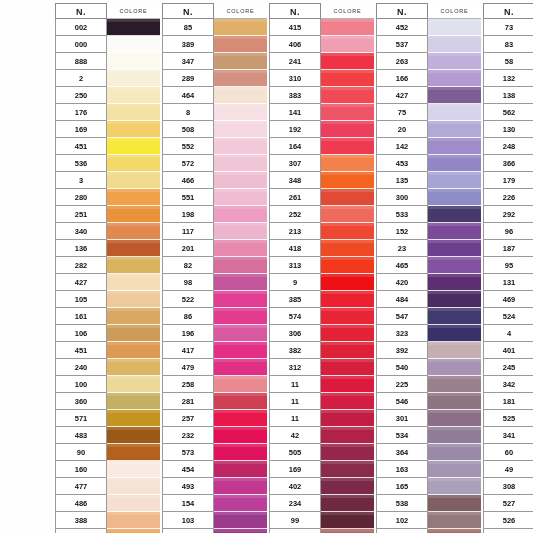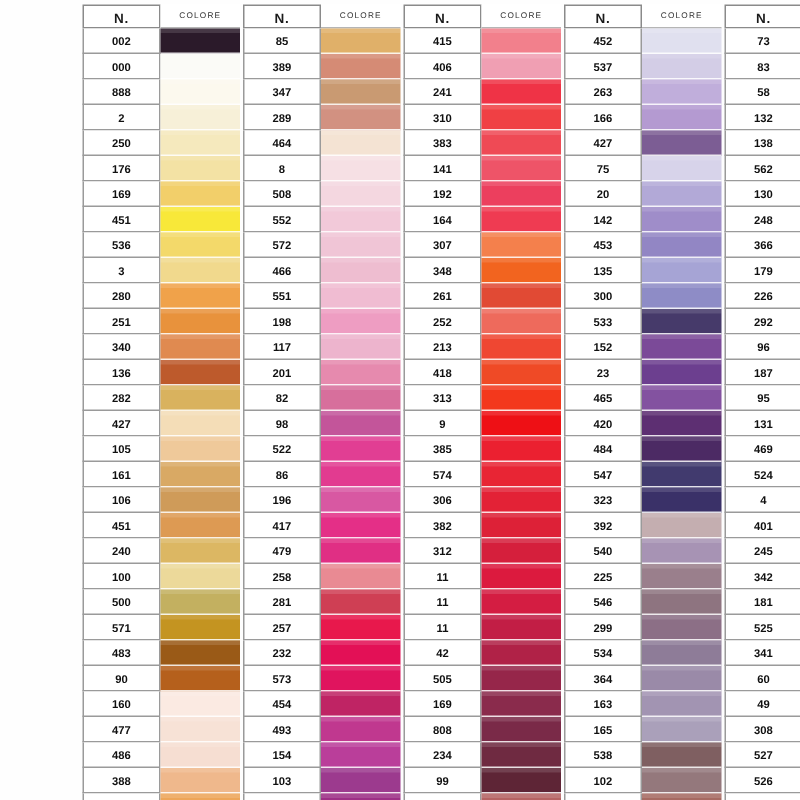--- a/index.html
+++ b/index.html
@@ -109,21 +109,21 @@
           <div class="ncell">340</div>
           <div class="ncell">136</div>
           <div class="ncell">282</div>
           <div class="ncell">427</div>
           <div class="ncell">105</div>
           <div class="ncell">161</div>
           <div class="ncell">106</div>
           <div class="ncell">451</div>
           <div class="ncell">240</div>
           <div class="ncell">100</div>
-          <div class="ncell">500</div>
+          <div class="ncell">360</div>
           <div class="ncell">571</div>
           <div class="ncell">483</div>
           <div class="ncell">90</div>
           <div class="ncell">160</div>
           <div class="ncell">477</div>
           <div class="ncell">486</div>
           <div class="ncell">388</div>
           <div class="ncell">203</div>
         </div>
         <div class="swcol">
@@ -256,21 +256,21 @@
           <div class="ncell">574</div>
           <div class="ncell">306</div>
           <div class="ncell">382</div>
           <div class="ncell">312</div>
           <div class="ncell">11</div>
           <div class="ncell">11</div>
           <div class="ncell">11</div>
           <div class="ncell">42</div>
           <div class="ncell">505</div>
           <div class="ncell">169</div>
-          <div class="ncell">808</div>
+          <div class="ncell">402</div>
           <div class="ncell">234</div>
           <div class="ncell">99</div>
           <div class="ncell">535</div>
         </div>
         <div class="swcol">
           <div class="hdr sw">COLORE</div>
           <div class="swatch" style="background: rgb(242, 128, 140);"></div>
           <div class="swatch" style="background: rgb(240, 159, 179);"></div>
           <div class="swatch" style="background: rgb(239, 51, 70);"></div>
           <div class="swatch" style="background: rgb(240, 64, 68);"></div>
@@ -323,21 +323,21 @@
           <div class="ncell">23</div>
           <div class="ncell">465</div>
           <div class="ncell">420</div>
           <div class="ncell">484</div>
           <div class="ncell">547</div>
           <div class="ncell">323</div>
           <div class="ncell">392</div>
           <div class="ncell">540</div>
           <div class="ncell">225</div>
           <div class="ncell">546</div>
-          <div class="ncell">299</div>
+          <div class="ncell">301</div>
           <div class="ncell">534</div>
           <div class="ncell">364</div>
           <div class="ncell">163</div>
           <div class="ncell">165</div>
           <div class="ncell">538</div>
           <div class="ncell">102</div>
           <div class="ncell">298</div>
         </div>
         <div class="swcol">
           <div class="hdr sw">COLORE</div>

